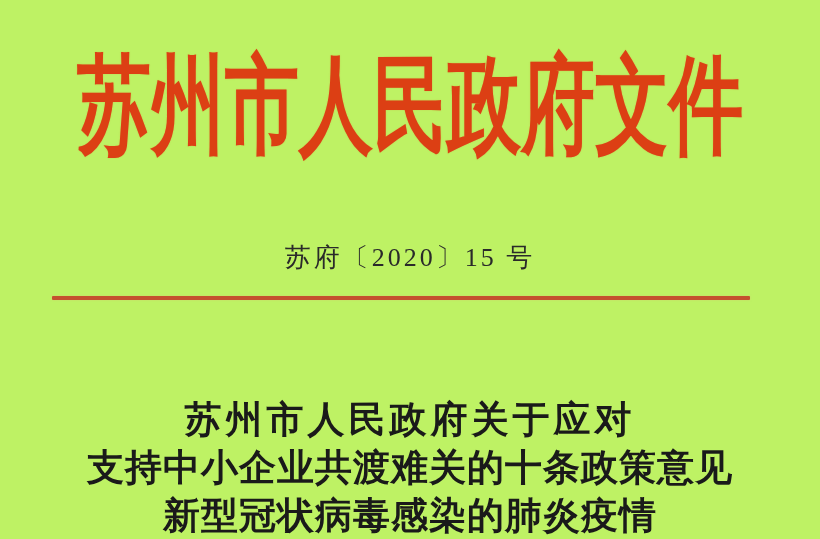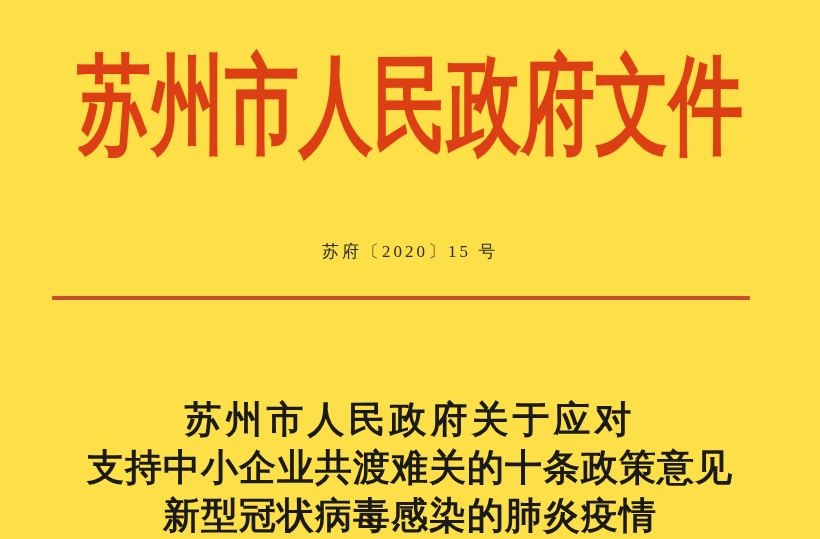--- a/index.html
+++ b/index.html
@@ -35,21 +35,21 @@
     text-shadow: 0 0 1px rgba(220,63,20,0.35);
   }
 
   
   .doc-number {
     position: absolute;
     top: 240px;
     left: 0;
     right: 0;
     text-align: center;
-    font-size: 17px;
+    font-size: 26px;
     letter-spacing: 3px;
     font-weight: normal;
   }
 
   
   .red-rule {
     position: absolute;
     top: 296px;
     left: 52px;
     width: 698px;
@@ -69,21 +69,21 @@
     font-size: 37px;
     line-height: 48px;
     letter-spacing: 1px;
     white-space: nowrap;
   }
   .doc-title .title-line:nth-child(1) { letter-spacing: 4px; }
 </style>
 </head>
 <body>
 
-<div class="page" style="background: #fde047;">
+<div class="page" style="background: #bef264;">
 
   <div class="red-header" style="color: rgb(220, 63, 20);">苏州市人民政府文件</div>
 
   <div class="doc-number" style="color: rgb(42, 42, 42);">苏府〔2020〕15 号</div>
 
   <div class="red-rule" style="background: rgb(196, 81, 46);"></div>
 
   <div class="doc-title" style="color: rgb(26, 26, 26);">
     <div class="title-line">苏州市人民政府关于应对</div>
     <div class="title-line">支持中小企业共渡难关的十条政策意见</div>

